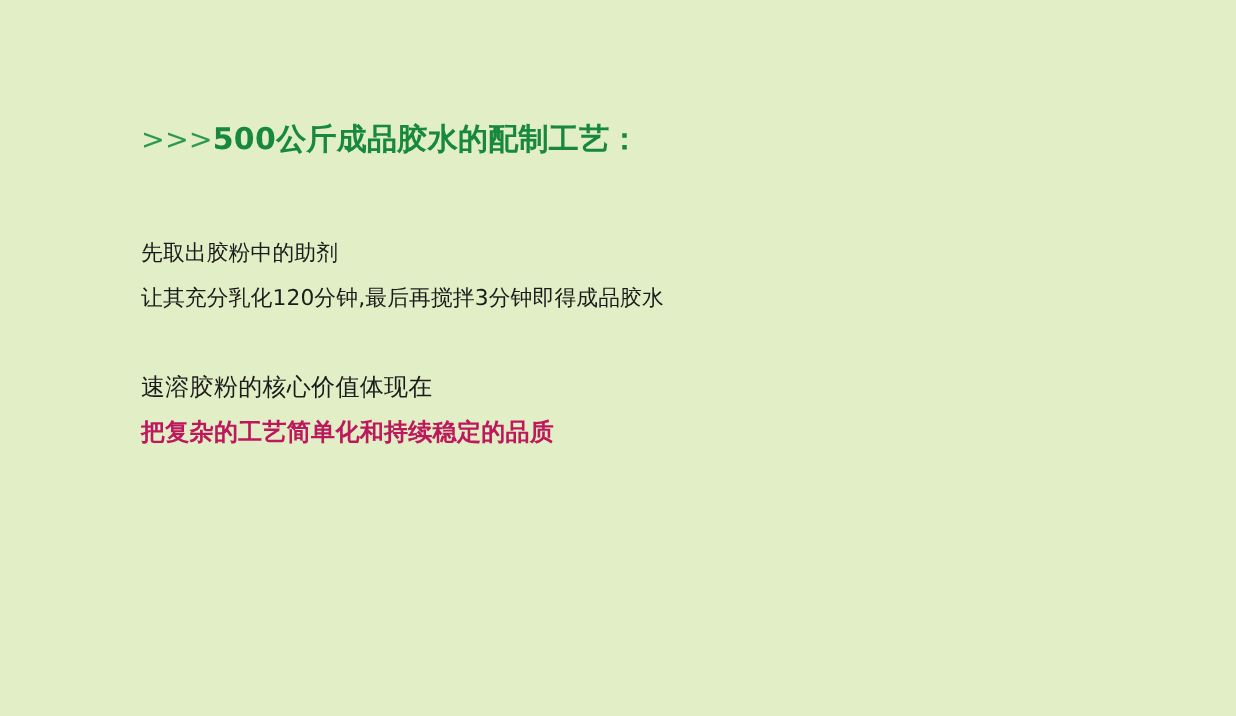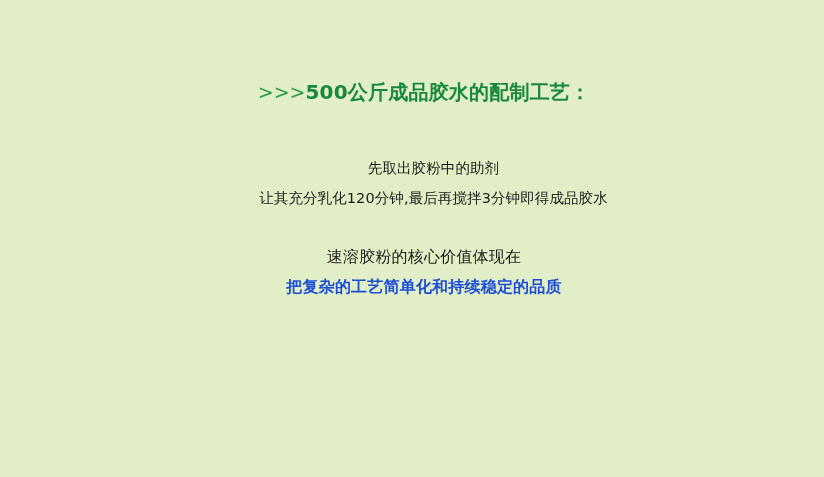--- a/index.html
+++ b/index.html
@@ -12,21 +12,20 @@
     background: #e2efc6;
     font-family: "DejaVu Sans", "Liberation Sans", sans-serif;
     overflow: hidden;
   }
   .page {
     position: relative;
     width: 824px;
     height: 477px;
     background: #e2efc6;
     box-sizing: border-box;
-    text-align: center;
   }
   .content {
     position: absolute;
     left: 94px;
     top: 78px;
     width: 660px;
   }
   
   .heading {
     font-size: 20px;
@@ -50,36 +49,35 @@
   
   .steps {
     margin-top: 47px;
   }
   .step-line {
     font-size: 14.5px;
     color: #1b1b1b;
     line-height: 30px;
     white-space: nowrap;
     letter-spacing: 0.1px;
-    margin-left: 19px;
   }
   
   .closing {
     margin-top: 29px;
   }
   .closing-line {
     font-size: 16px;
     color: #1b1b1b;
     line-height: 30px;
     white-space: nowrap;
     letter-spacing: 0.2px;
   }
   .closing-line.emphasis {
     font-weight: bold;
-    color: #1d4ed8;
+    color: #be185d;
     font-size: 16px;
   }
 </style>
 </head>
 <body>
 
 <div class="page">
   <div class="content">
 
     <div class="heading">

